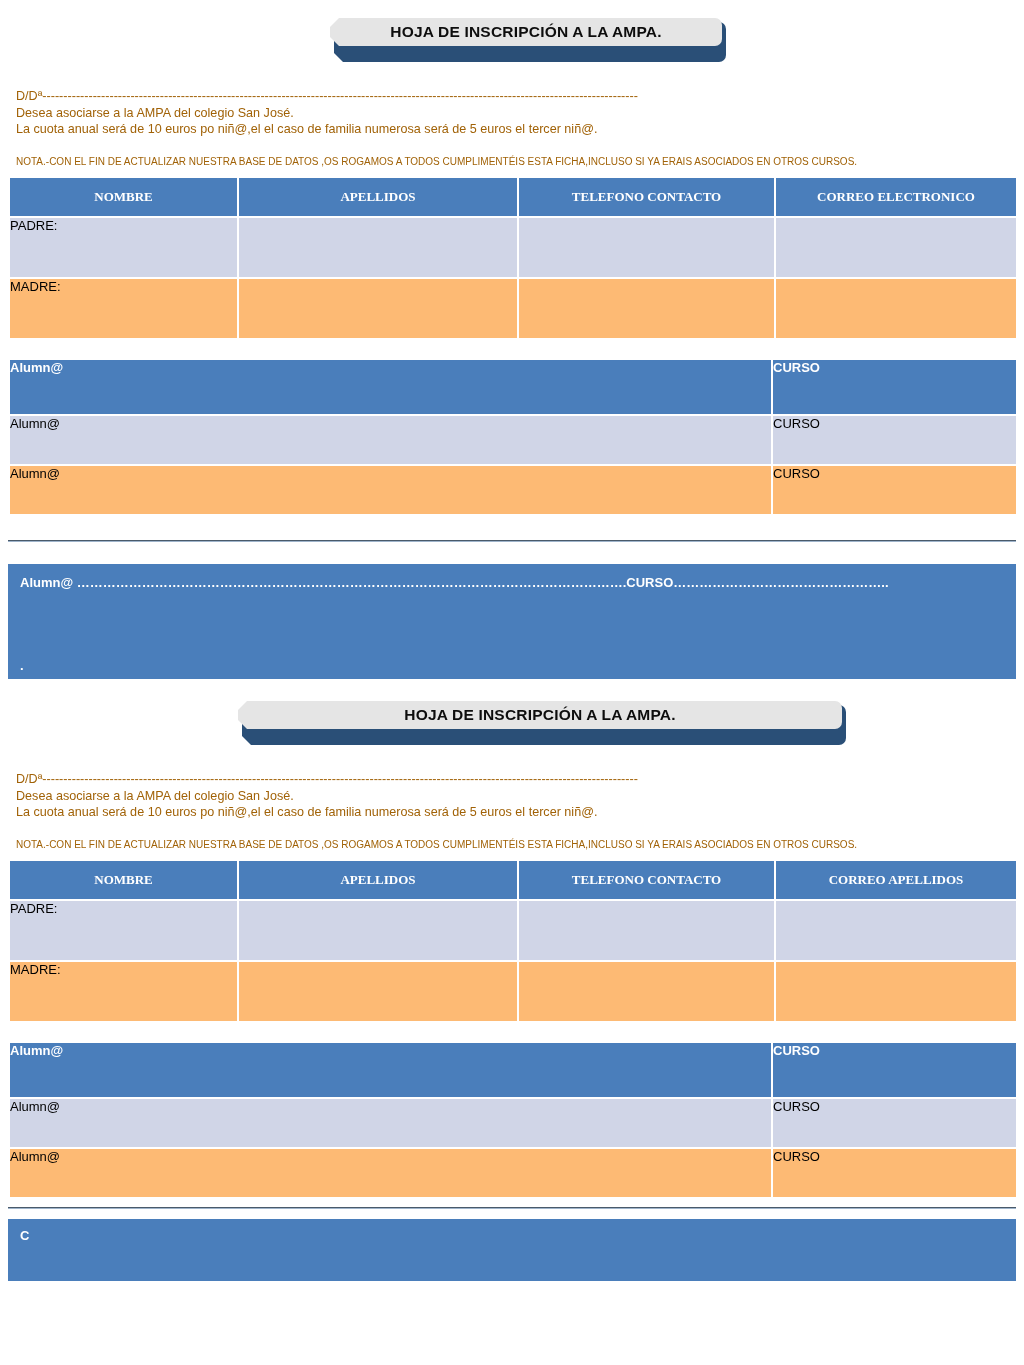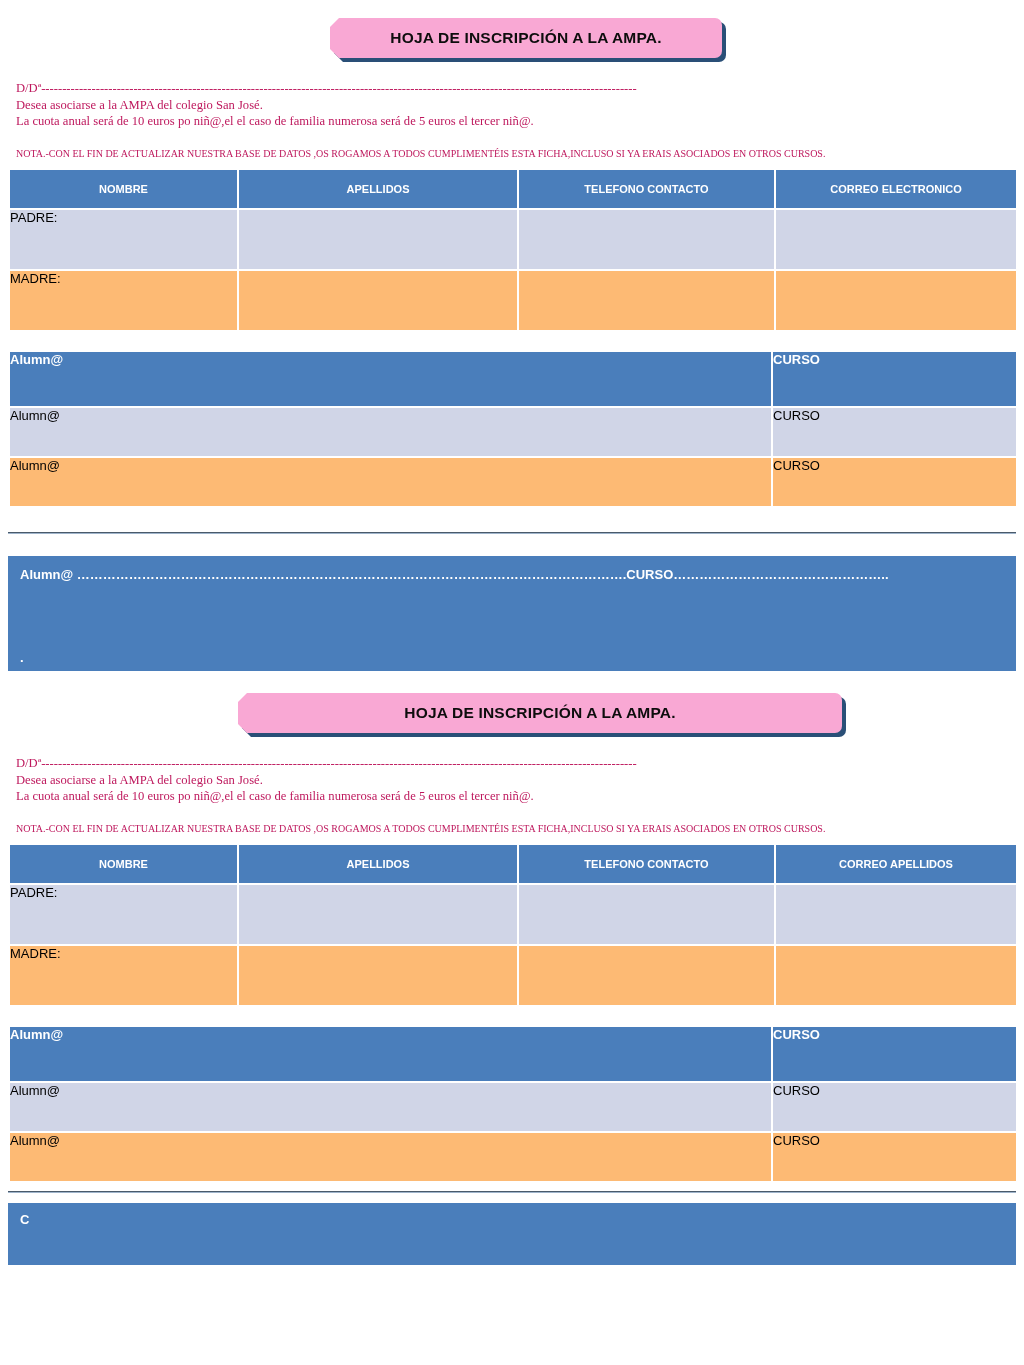--- a/index.html
+++ b/index.html
@@ -27,22 +27,22 @@
 
   
   .banner-wrap {
     position: relative;
     height: 58px;
     margin-top: 18px;
   }
   .banner {
     position: absolute;
     top: 0;
-    height: 40px;
-    background: #f9a8d4;
+    height: 28px;
+    background: #e5e5e5;
     border-radius: 7px;
     -webkit-clip-path: polygon(0 9px, 9px 0, 100% 0, 100% 100%, 9px 100%, 0 calc(100% - 9px));
     clip-path: polygon(0 9px, 9px 0, 100% 0, 100% 100%, 9px 100%, 0 calc(100% - 9px));
     display: flex;
     align-items: center;
     justify-content: center;
     z-index: 2;
   }
   .banner-shadow {
     position: absolute;
@@ -63,23 +63,22 @@
   }
   .banner-1, .banner-1s { left: 322px; width: 392px; }
   .banner-1s { left: 326px; }
   .banner-2, .banner-2s { left: 230px; width: 604px; }
   .banner-2s { left: 234px; }
 
   
   .intro {
     font-size: 12.6px;
     line-height: 16.5px;
-    color: #be185d;
-    margin: 4px 0 0 8px;
-    font-family: Liberation Serif, serif;
+    color: #a16207;
+    margin: 12px 0 0 8px;
   }
   .intro .line { white-space: nowrap; overflow: hidden; }
   .intro .spacer { height: 16px; }
   .nota { font-size: 10px; line-height: 16.5px; }
 
   
   table.grid {
     border-collapse: separate;
     border-spacing: 2px 2px;
     width: 1008px;
@@ -87,26 +86,27 @@
     table-layout: fixed;
   }
   table.grid td, table.grid th {
     padding: 0;
     margin: 0;
     vertical-align: top;
   }
   .hdr {
     background: #4a7ebb;
     color: #ffffff;
-    font-size: 11px;
+    font-size: 13px;
     font-weight: bold;
     text-align: center;
     height: 38px;
     line-height: 38px;
     white-space: nowrap;
+    font-family: Liberation Serif, serif;
   }
   .rowA { background: #d0d5e7; }
   .rowB { background: #fdba74; }
   .cell {
     height: 59px;
     font-size: 13px;
     color: #000;
     padding: 8px 0 0 12px;
     box-sizing: border-box;
     white-space: nowrap;

